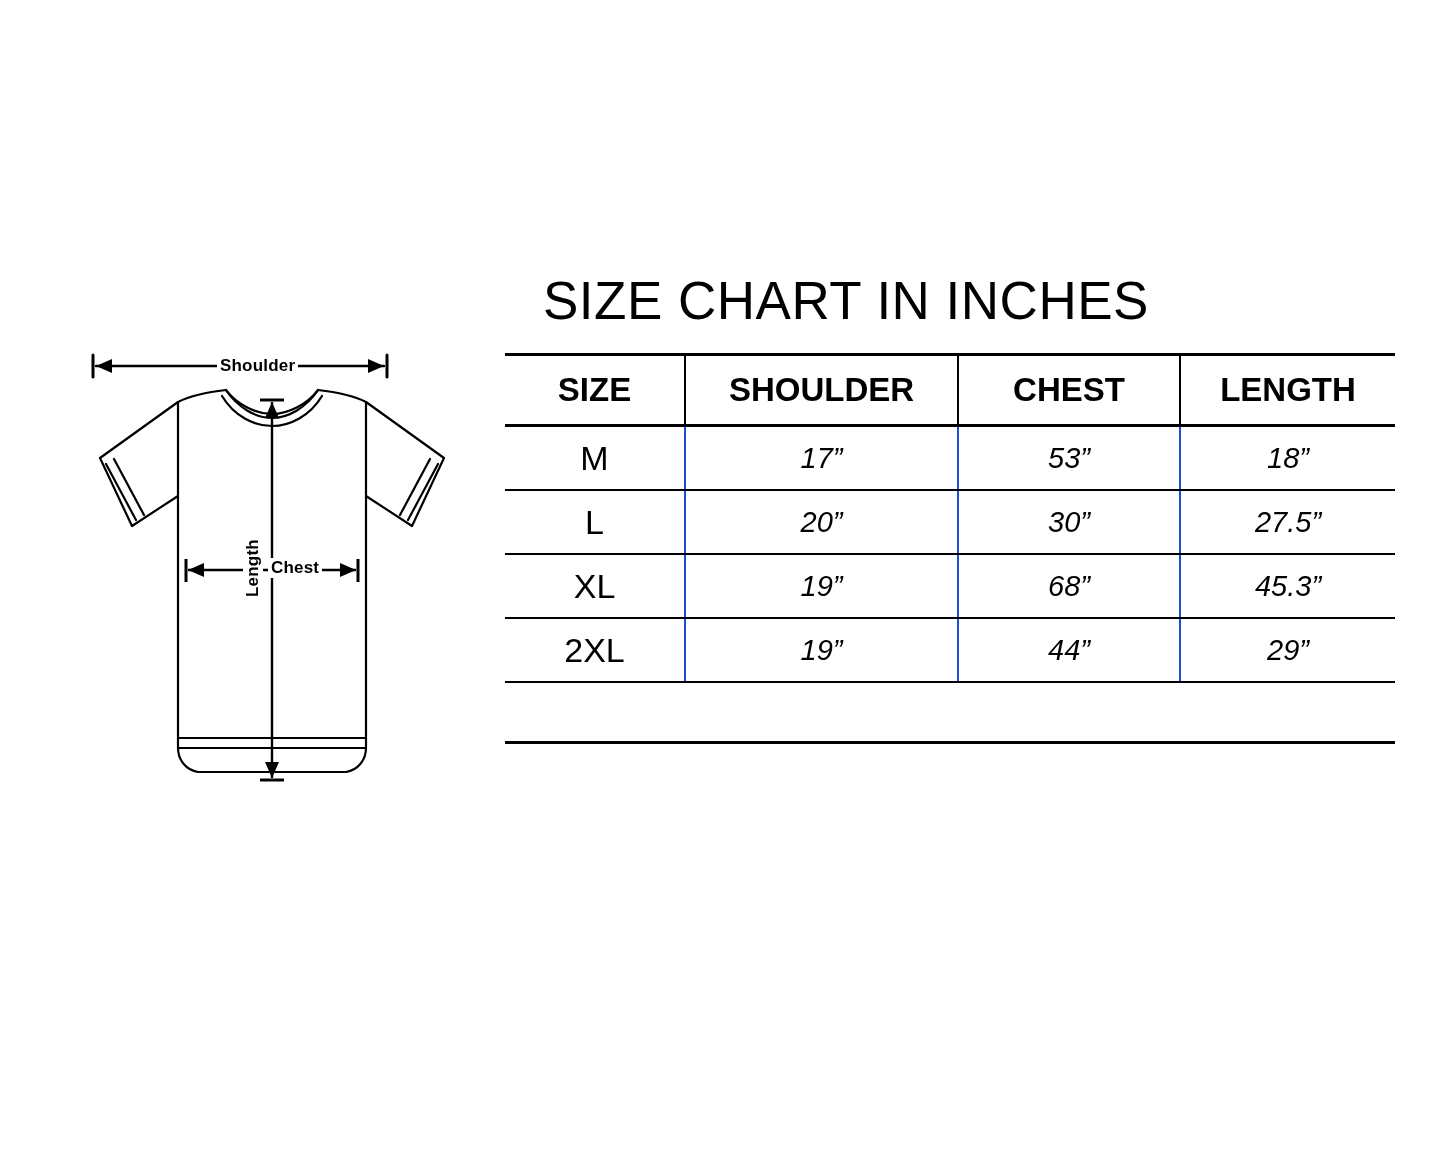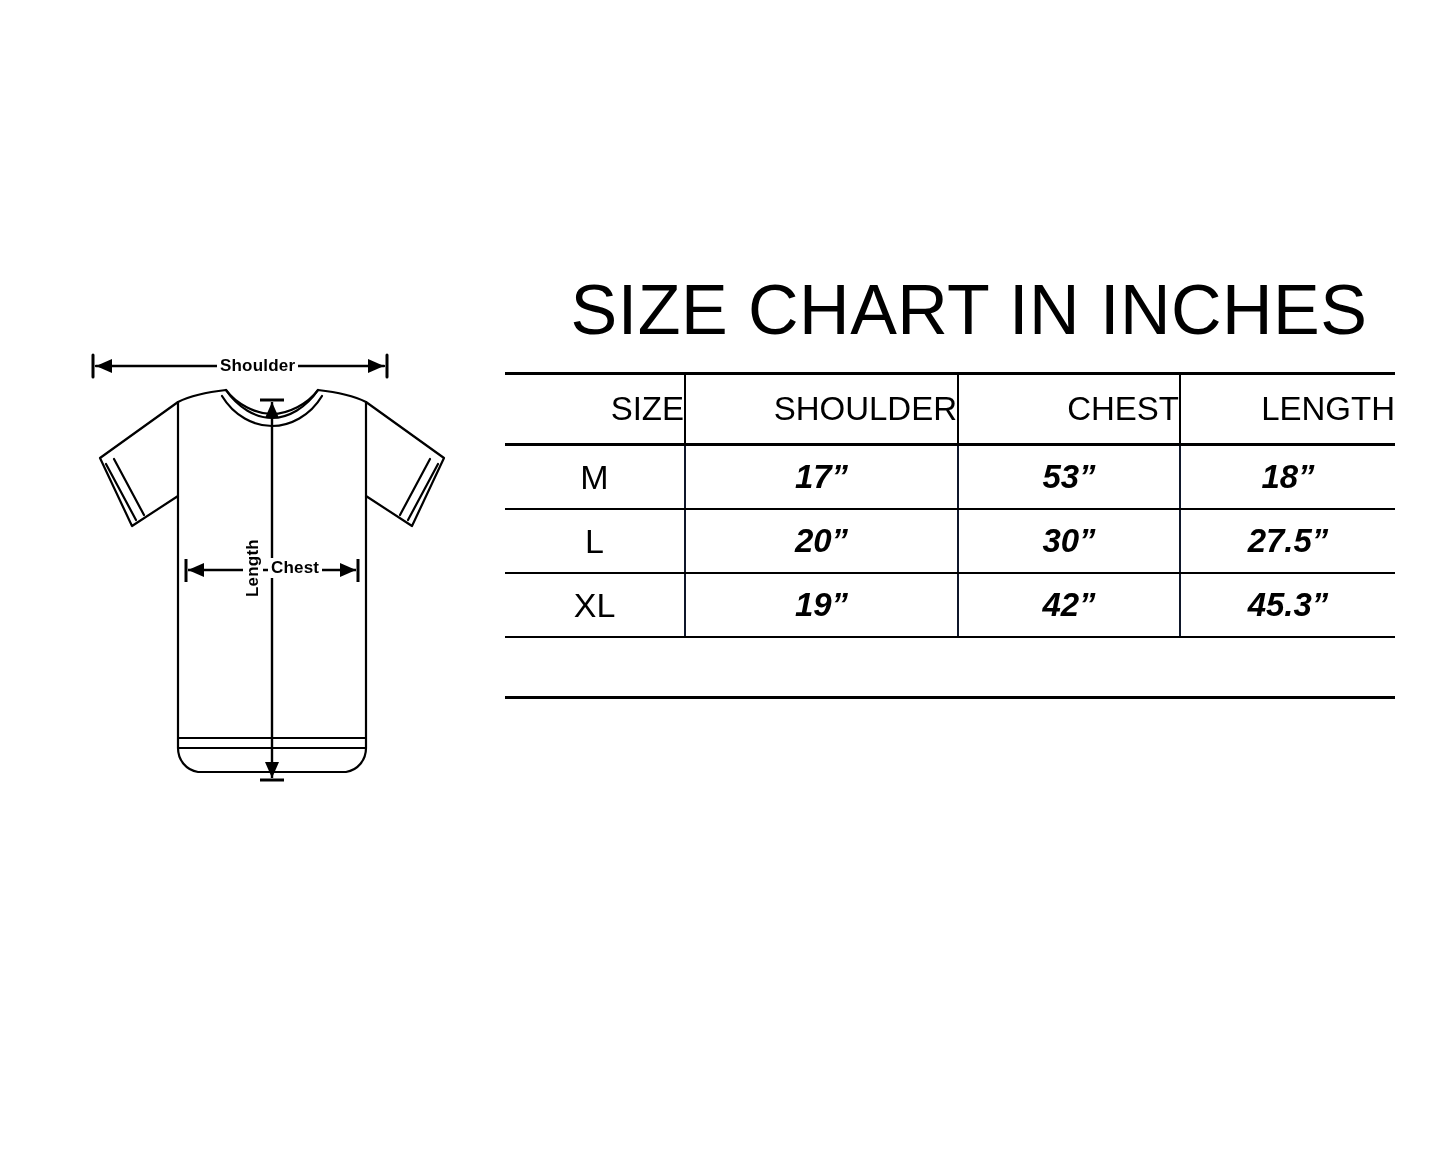--- a/index.html
+++ b/index.html
@@ -56,68 +56,65 @@
 
   
   #chart-panel {
     position: absolute;
     left: 505px;
     top: 270px;
     width: 890px;
   }
   #chart-title {
     font-family: "Liberation Sans", sans-serif;
-    font-size: 70px;
+    font-size: 53px;
     font-weight: normal;
     letter-spacing: 0.5px;
     margin: 0 0 22px 38px;
     white-space: nowrap;
-    text-align: center;
   }
   table#size-table {
     border-collapse: collapse;
     width: 890px;
     table-layout: fixed;
   }
   table#size-table col.c-size    { width: 180px; }
   table#size-table col.c-shoulder{ width: 273px; }
   table#size-table col.c-chest   { width: 222px; }
   table#size-table col.c-length  { width: 215px; }
 
   #size-table th, #size-table td {
     text-align: center;
     vertical-align: middle;
     padding: 0;
   }
   #size-table thead th {
     font-family: "Liberation Sans", sans-serif;
-    font-weight: normal;
+    font-weight: bold;
     font-size: 33px;
     height: 68px;
     border-top: 3px solid #000;
     border-bottom: 3px solid #000;
-    text-align: right;
   }
   #size-table thead th.col-div {
     border-left: 2px solid #000;
   }
   #size-table tbody td {
     height: 62px;
     border-bottom: 2px solid #000;
   }
   #size-table tbody td.size-cell {
     font-size: 34px;
     font-family: "Liberation Sans", sans-serif;
   }
   #size-table tbody td.val-cell {
-    font-size: 33px;
+    font-size: 29px;
     font-style: italic;
     font-family: "Liberation Sans", sans-serif;
-    border-left: 2px solid #0f172a;
-    font-weight: bold;
+    border-left: 2px solid #1d4ed8;
   }
   #size-table tbody tr:first-child td {
     border-top: none;
   }
   #footer-rule {
     margin-top: 58px;
     border-top: 3px solid #000;
     width: 890px;
     height: 0;
   }
@@ -221,20 +218,26 @@
       </tr>
       <tr>
         <td class="size-cell">L</td>
         <td class="val-cell">20”</td>
         <td class="val-cell">30”</td>
         <td class="val-cell">27.5”</td>
       </tr>
       <tr>
         <td class="size-cell">XL</td>
         <td class="val-cell">19”</td>
-        <td class="val-cell">42”</td>
+        <td class="val-cell">68”</td>
         <td class="val-cell">45.3”</td>
+      </tr>
+      <tr>
+        <td class="size-cell">2XL</td>
+        <td class="val-cell">19”</td>
+        <td class="val-cell">44”</td>
+        <td class="val-cell">29”</td>
       </tr>
     </tbody>
   </table>
 
   <div id="footer-rule"></div>
 </div>
 
 </body></html>

